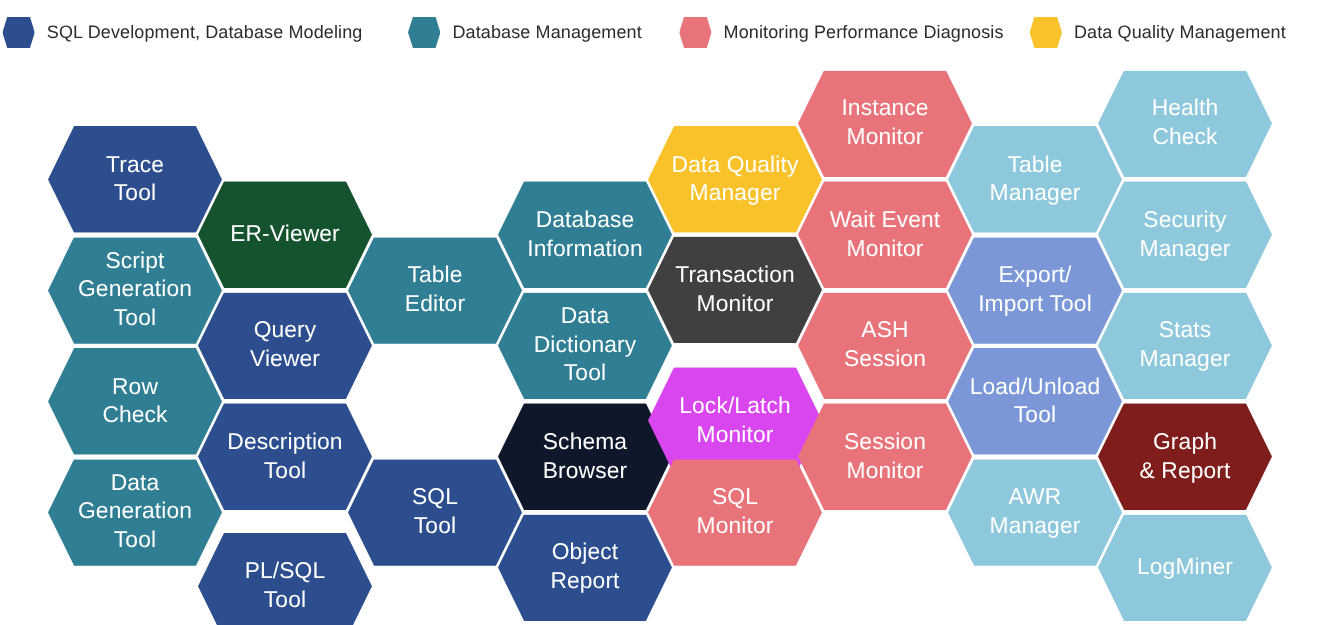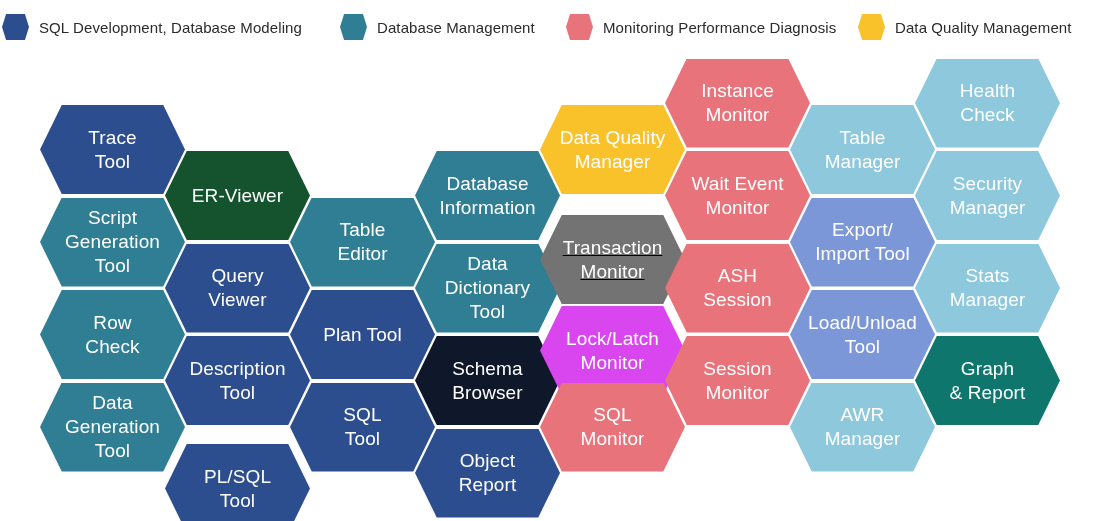--- a/index.html
+++ b/index.html
@@ -95,23 +95,20 @@
 Tool</span>
       </div>
       <div class="hex" style="left: 165px; top: 444px; background: rgb(45, 78, 142);">
         <span class="hex-label">PL/SQL
 Tool</span>
       </div>
       <div class="hex" style="left: 290px; top: 197.5px; background: rgb(47, 126, 147);">
         <span class="hex-label">Table
 Editor</span>
       </div>
-      <div class="hex" style="left: 290px; top: 290px; background: rgb(45, 78, 142);">
-        <span class="hex-label">Plan Tool</span>
-      </div>
       <div class="hex" style="left: 290px; top: 382.5px; background: rgb(45, 78, 142);">
         <span class="hex-label">SQL
 Tool</span>
       </div>
       <div class="hex" style="left: 415px; top: 151px; background: rgb(47, 126, 147);">
         <span class="hex-label">Database
 Information</span>
       </div>
       <div class="hex" style="left: 415px; top: 243.5px; background: rgb(47, 126, 147);">
         <span class="hex-label">Data
@@ -123,21 +120,21 @@
 Browser</span>
       </div>
       <div class="hex" style="left: 415px; top: 428.5px; background: rgb(45, 78, 142);">
         <span class="hex-label">Object
 Report</span>
       </div>
       <div class="hex" style="left: 540px; top: 105px; background: rgb(249, 194, 43);">
         <span class="hex-label">Data Quality
 Manager</span>
       </div>
-      <div class="hex" style="left: 540px; top: 215px; background: #737373; text-decoration: underline;">
+      <div class="hex" style="left: 540px; top: 197px; background: #404040;">
         <span class="hex-label">Transaction
 Monitor</span>
       </div>
       <div class="hex" style="left: 540px; top: 306px; background: #d946ef;">
         <span class="hex-label">Lock/Latch
 Monitor</span>
       </div>
       <div class="hex" style="left: 540px; top: 382.5px; background: rgb(232, 115, 123);">
         <span class="hex-label">SQL
 Monitor</span>
@@ -179,23 +176,26 @@
 Check</span>
       </div>
       <div class="hex" style="left: 915px; top: 151px; background: rgb(142, 200, 220);">
         <span class="hex-label">Security
 Manager</span>
       </div>
       <div class="hex" style="left: 915px; top: 243.5px; background: rgb(142, 200, 220);">
         <span class="hex-label">Stats
 Manager</span>
       </div>
-      <div class="hex" style="left: 915px; top: 336px; background: #0f766e;">
+      <div class="hex" style="left: 915px; top: 336px; background: #7f1d1d;">
         <span class="hex-label">Graph
 &amp; Report</span>
+      </div>
+      <div class="hex" style="left: 915px; top: 428.5px; background: rgb(142, 200, 220);">
+        <span class="hex-label">LogMiner</span>
       </div>
     </div>
 
   <div id="legend">
     <div class="legend-item" style="left:2px">
       <span class="legend-swatch" style="background: rgb(45, 78, 142);"></span>
       <span class="legend-label">SQL Development, Database Modeling</span>
     </div>
     <div class="legend-item" style="left:340px">
       <span class="legend-swatch" style="background: rgb(47, 126, 147);"></span>

